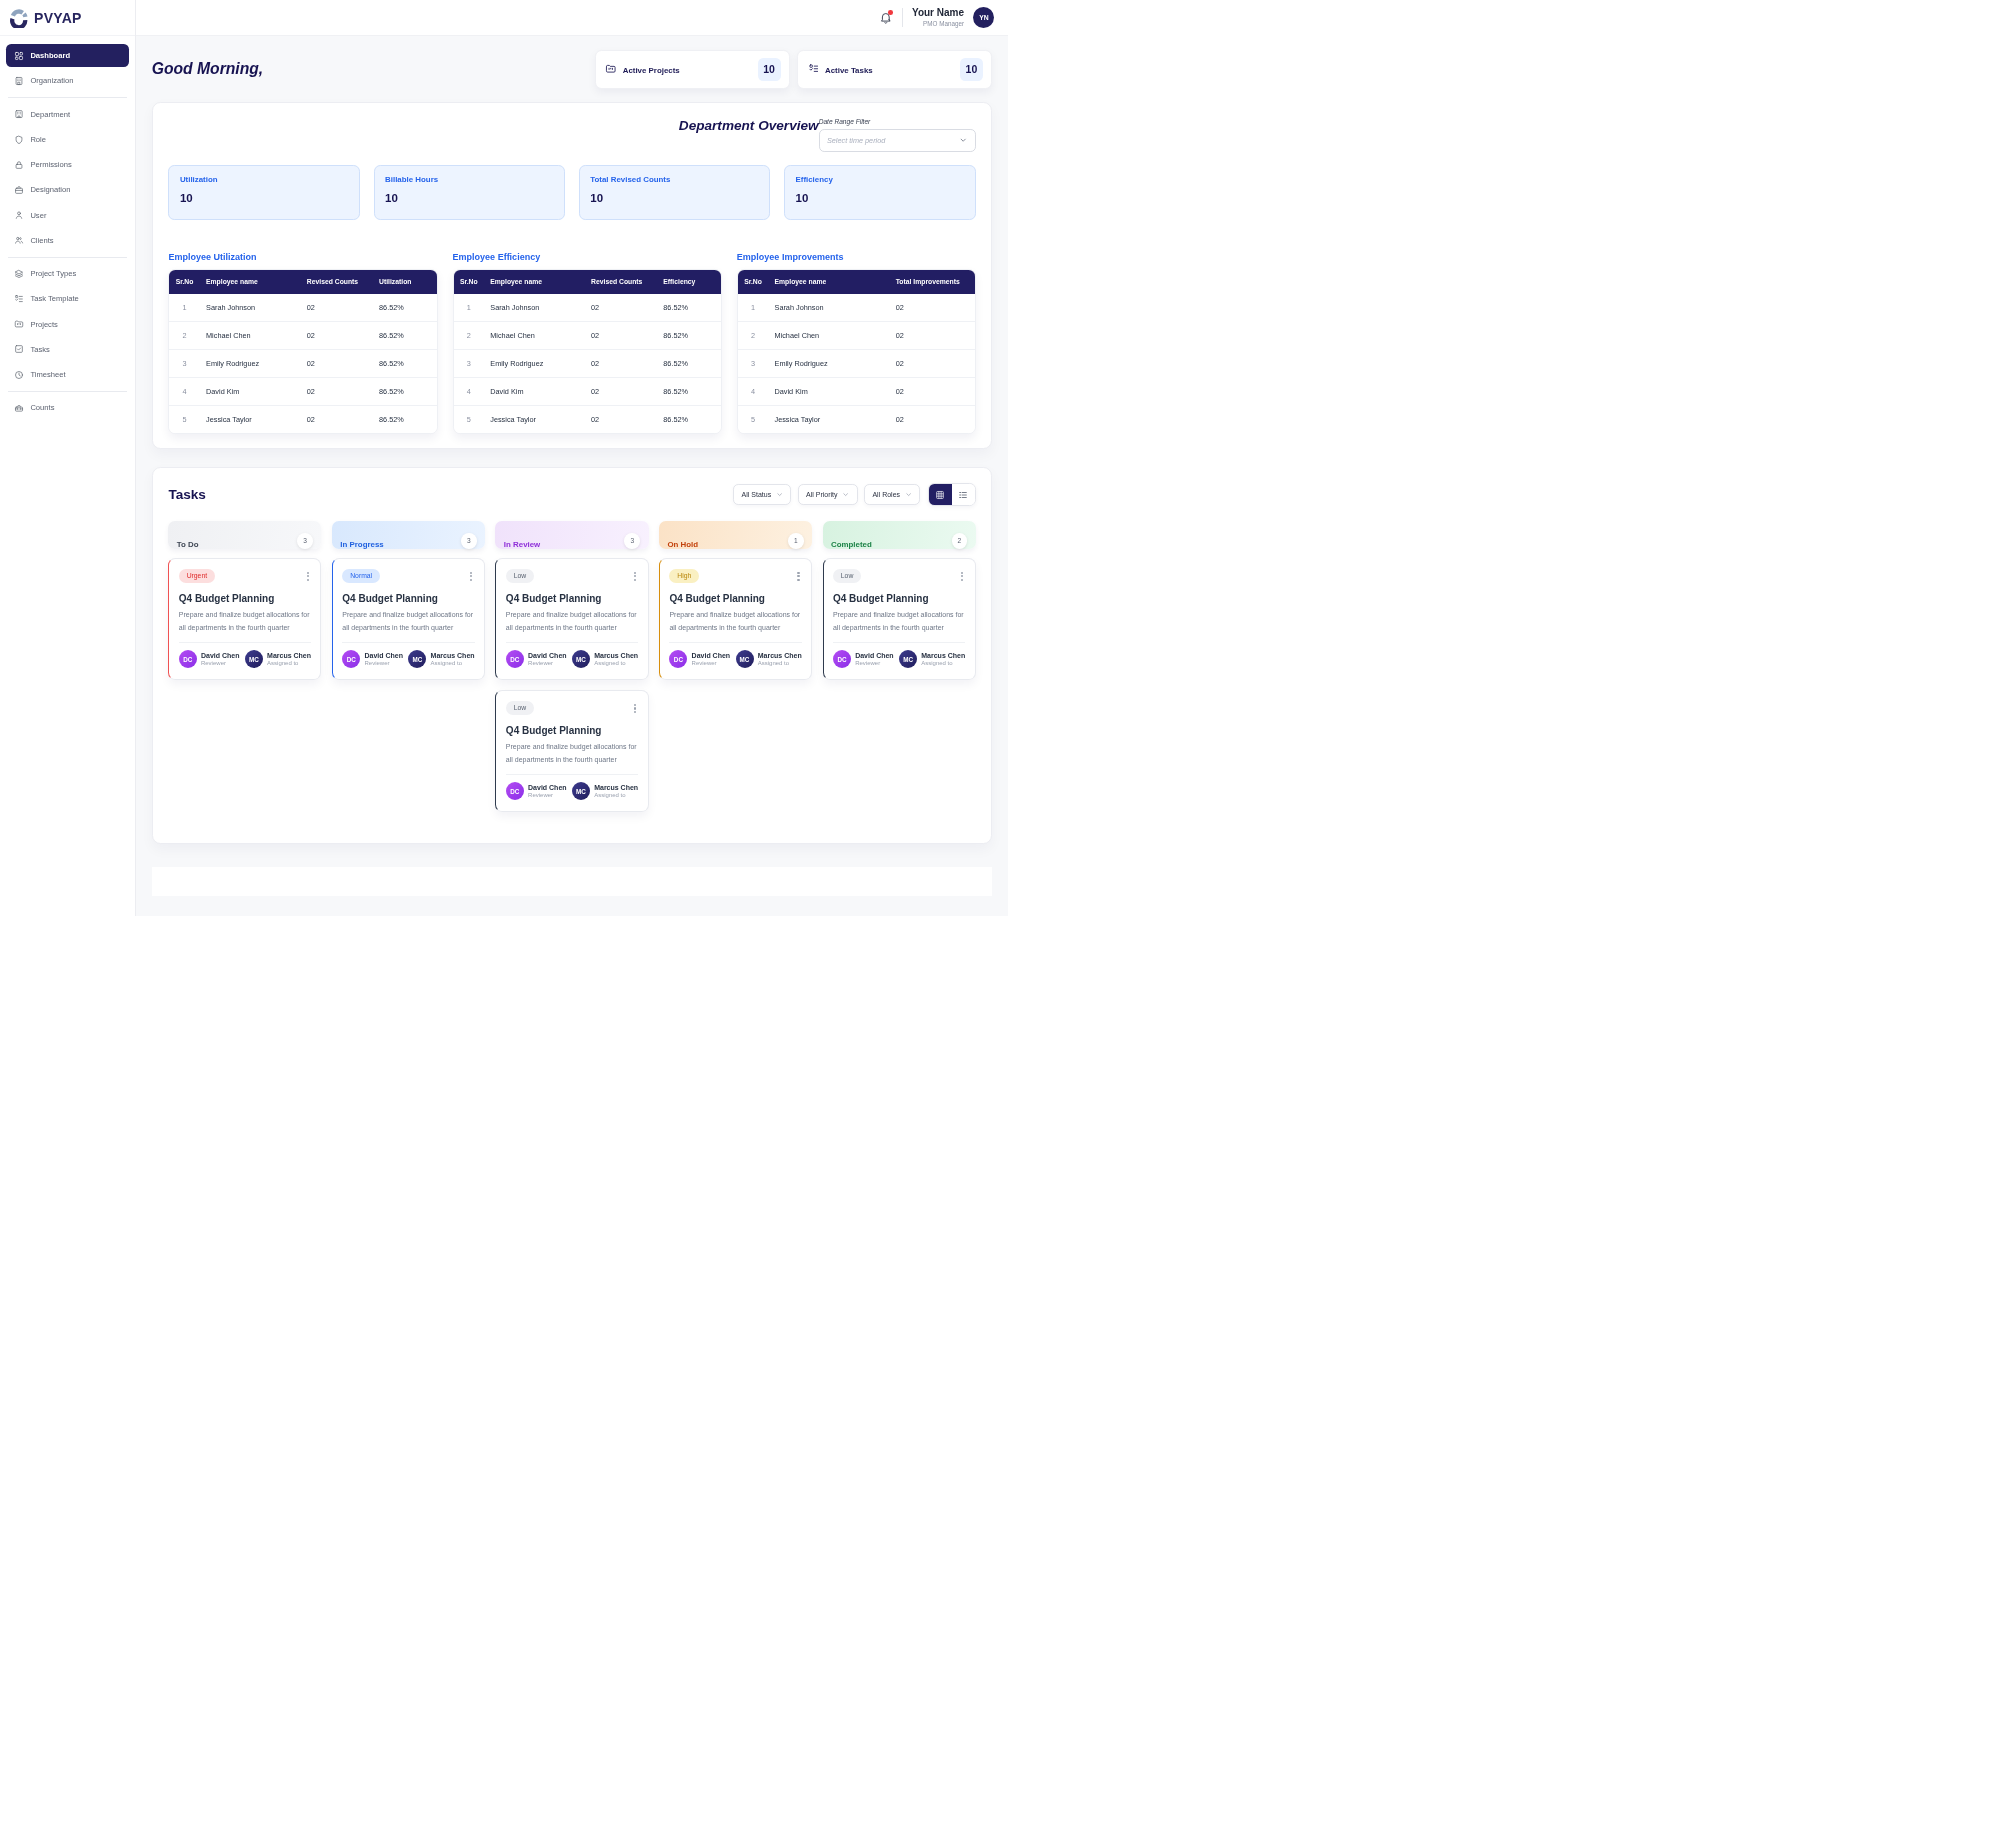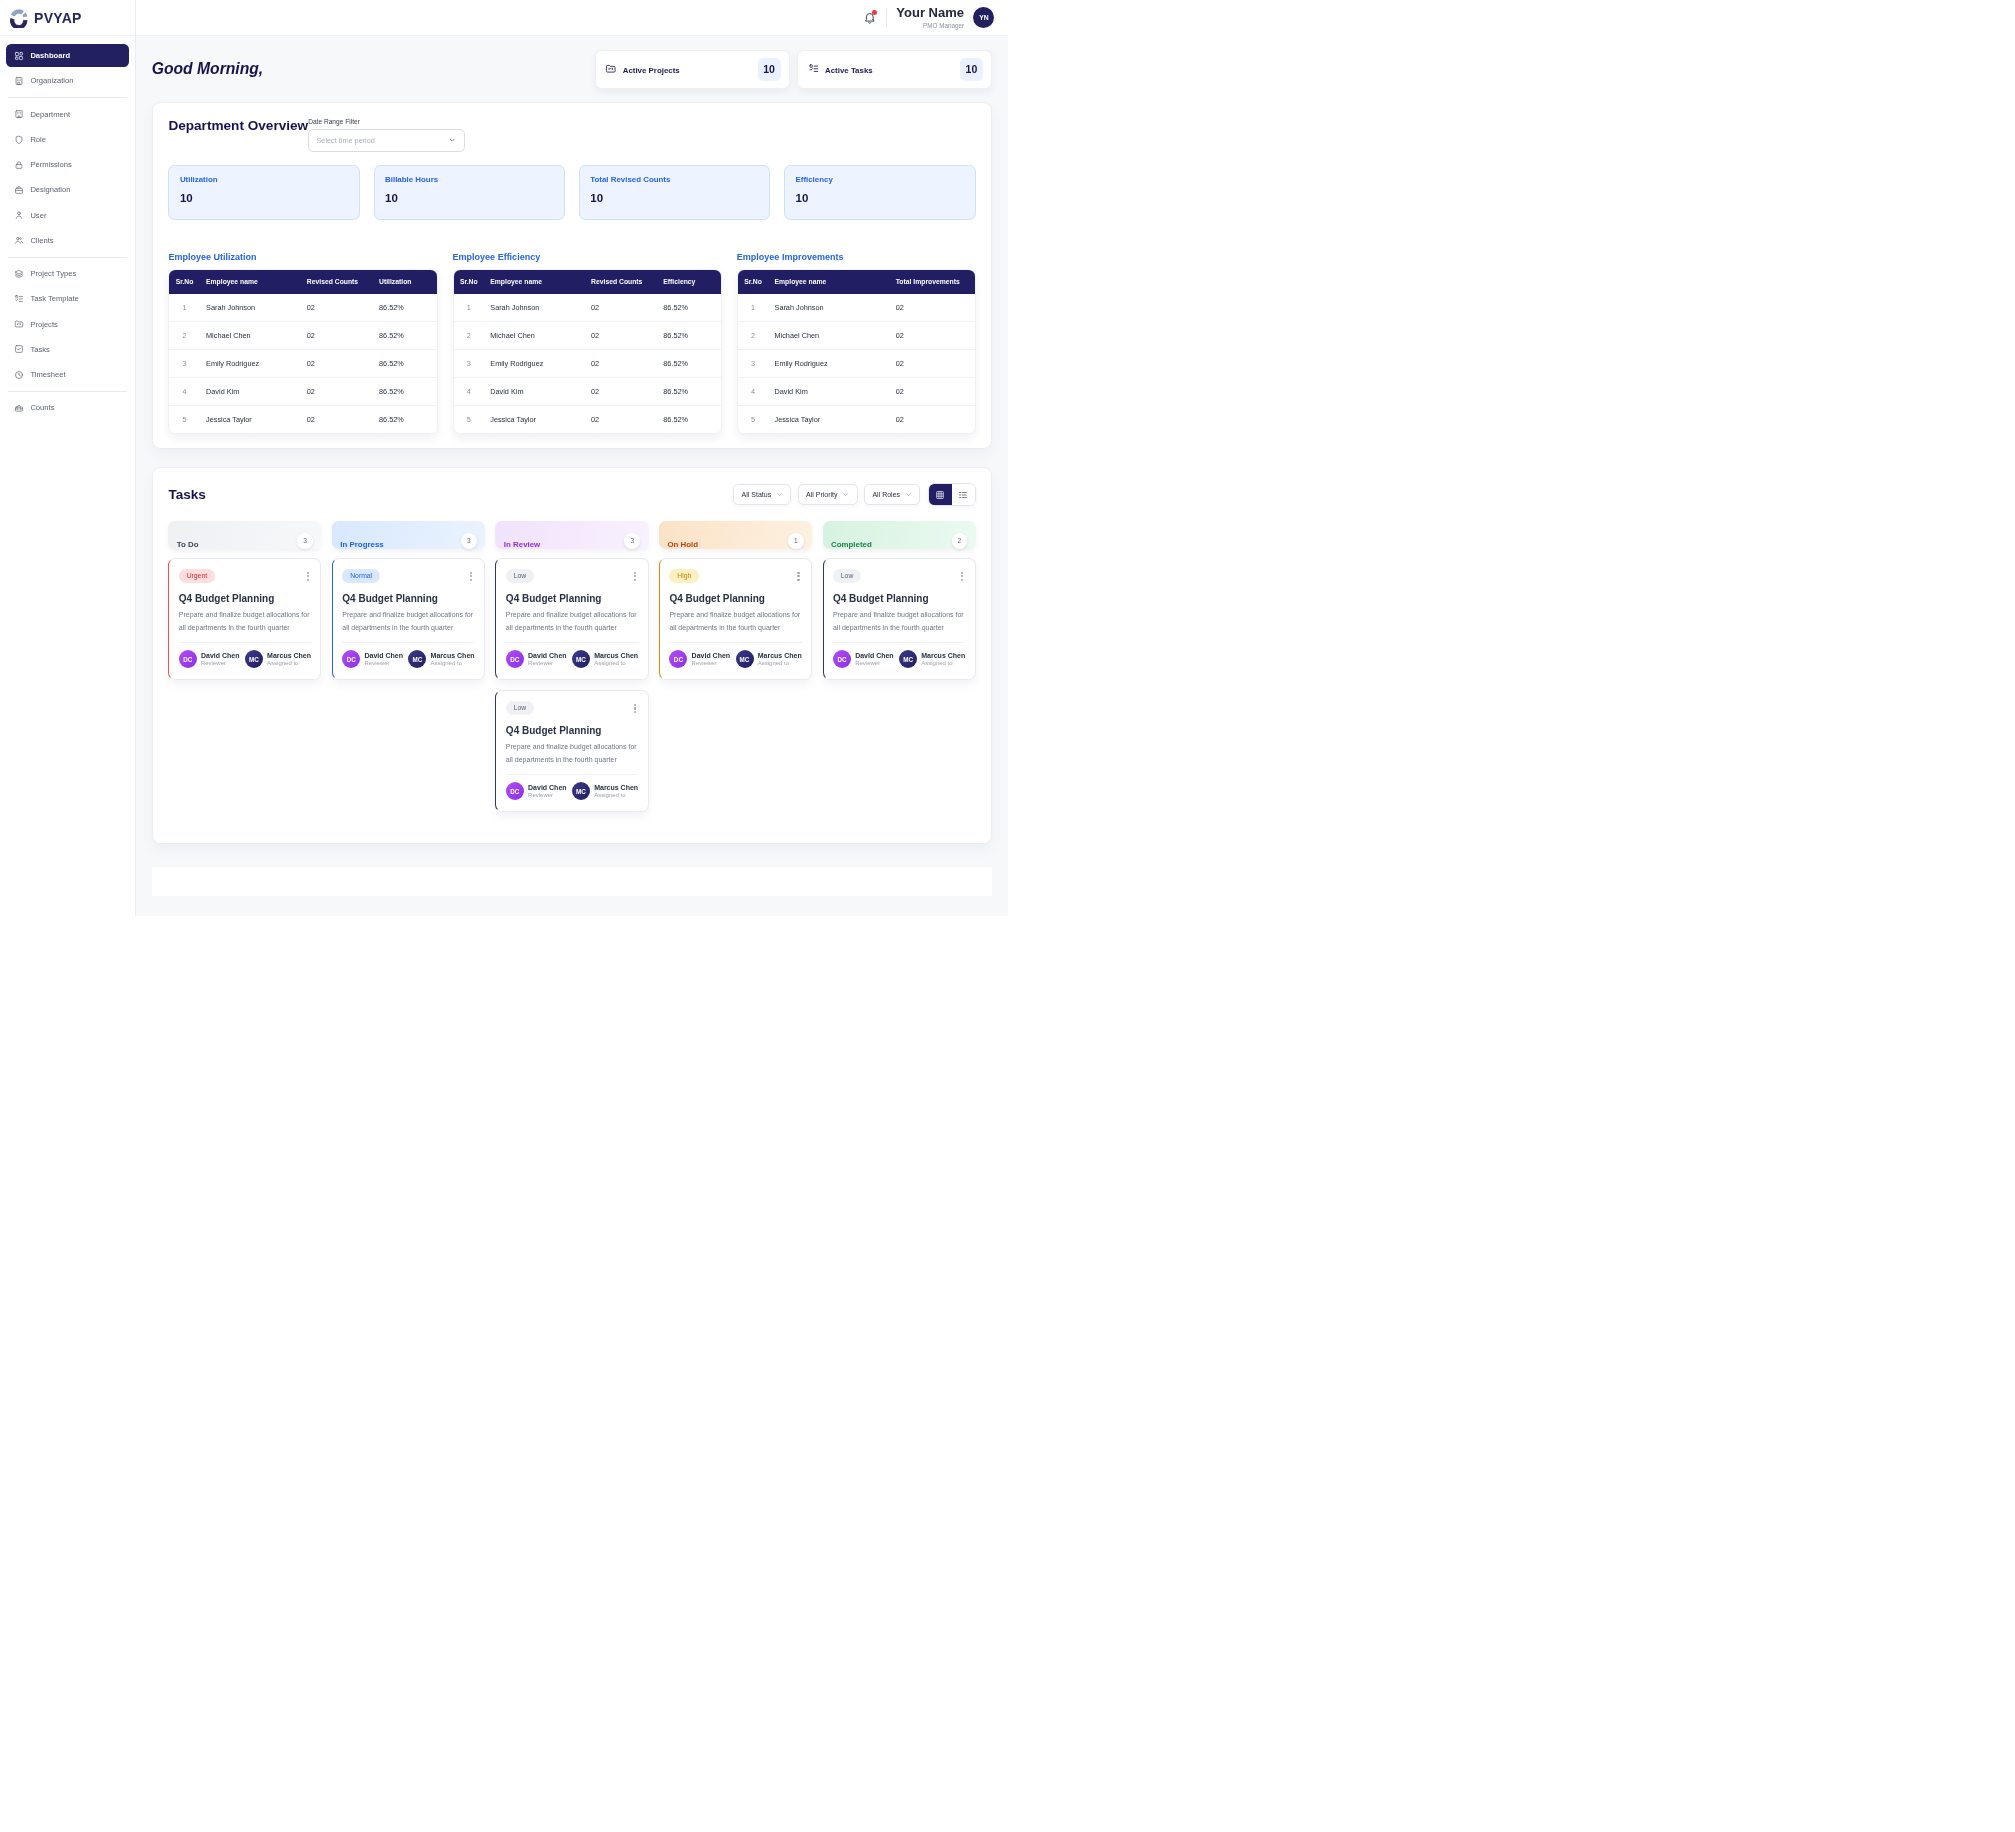--- a/index.html
+++ b/index.html
@@ -26,42 +26,42 @@
   .side-divider { height: 0.5px; background: #E8EAEF; margin: 5.2px 2.1px; }
 
   
   .right { flex: 1; display: flex; flex-direction: column; min-width: 0; background: #F7F8FA; }
   .topbar { height: 36px; background: #fff; border-bottom: 0.5px solid #F0F1F4; display: flex;
     align-items: center; justify-content: flex-end; gap: 9.4px; padding: 0 13.6px; }
   .bell-wrap { position: relative; width: 13.6px; height: 13.6px; cursor: pointer; }
   .bell-dot { position: absolute; top: -0.5px; right: 0px; width: 4.7px; height: 4.7px; border-radius: 50%; background: #F0383E; }
   .top-divider { width: 0.5px; height: 19px; background: #E4E6EB; }
   .user-meta { text-align: right; line-height: 1.25; }
-  .user-name { font-size: 13px; font-weight: 600; color: #222838; }
+  .user-name { font-size: 10px; font-weight: 600; color: #222838; }
   .user-role { font-size: 6.3px; color: #8A90A0; }
   .avatar { width: 21px; height: 21px; border-radius: 50%; background: #23205F; color: #fff;
     display: flex; align-items: center; justify-content: center; font-size: 6.8px; font-weight: 600; cursor: pointer; }
 
   .main { padding: 13.6px 15.7px 0; }
 
   
   .greet-row { display: flex; justify-content: space-between; align-items: center; margin-bottom: 13.6px; }
   .greeting { font-size: 15.7px; font-weight: 700; color: #171351; }
   .summary-cards { display: flex; gap: 7.3px; }
   .sum-card { width: 195px; height: 39px; background: #fff; border-radius: 6.3px; border: 0.5px solid #EFF0F4;
     box-shadow: 0 3.1px 8.4px rgba(23,20,80,.05); display: flex; align-items: center; justify-content: space-between;
     padding: 0 8.4px 0 9.4px; cursor: pointer; }
   .sum-left { display: flex; align-items: flex-end; gap: 5.8px; color: #1D1A55; font-weight: 600; font-size: 7.9px; }
   .sum-value { min-width: 23px; height: 23px; padding: 0 4.2px; background: #EAF2FF; border-radius: 5.2px;
     display: flex; align-items: center; justify-content: center; font-size: 10.5px; font-weight: 700; color: #171351; }
 
   
   .panel { background: #fff; border: 0.5px solid #ECEDF2; border-radius: 8.4px;
     box-shadow: 0 5.2px 12.6px rgba(23,20,80,.04); padding: 14.7px 15.7px; }
-  .panel-head { display: flex; justify-content: flex-start; align-items: flex-start; }
+  .panel-head { display: flex; justify-content: flex-end; align-items: flex-start; font-style: italic; }
   .panel-title { font-size: 13.6px; font-weight: 700; color: #171351; }
   .date-filter-label { font-size: 6.6px; color: #3A4152; margin-bottom: 4.2px; }
   .select { width: 157px; height: 23px; border: 0.5px solid #D9DCE3; border-radius: 5.2px; background: #fff;
     display: flex; align-items: center; justify-content: space-between; padding: 0 7.3px;
     color: #A9AFBD; font-size: 7.3px; cursor: pointer; }
 
   .stats { display: grid; grid-template-columns: repeat(4, 1fr); gap: 13.6px; margin-top: 12.6px; }
   .stat { background: #EDF4FF; border: 0.5px solid #CFE0FB; border-radius: 6.3px; padding: 9.4px 10.5px; height: 55px; }
   .stat-label { color: #2563EB; font-size: 7.9px; font-weight: 600; }
   .stat-value { color: #171351; font-size: 11.5px; font-weight: 700; margin-top: 8.4px; }

